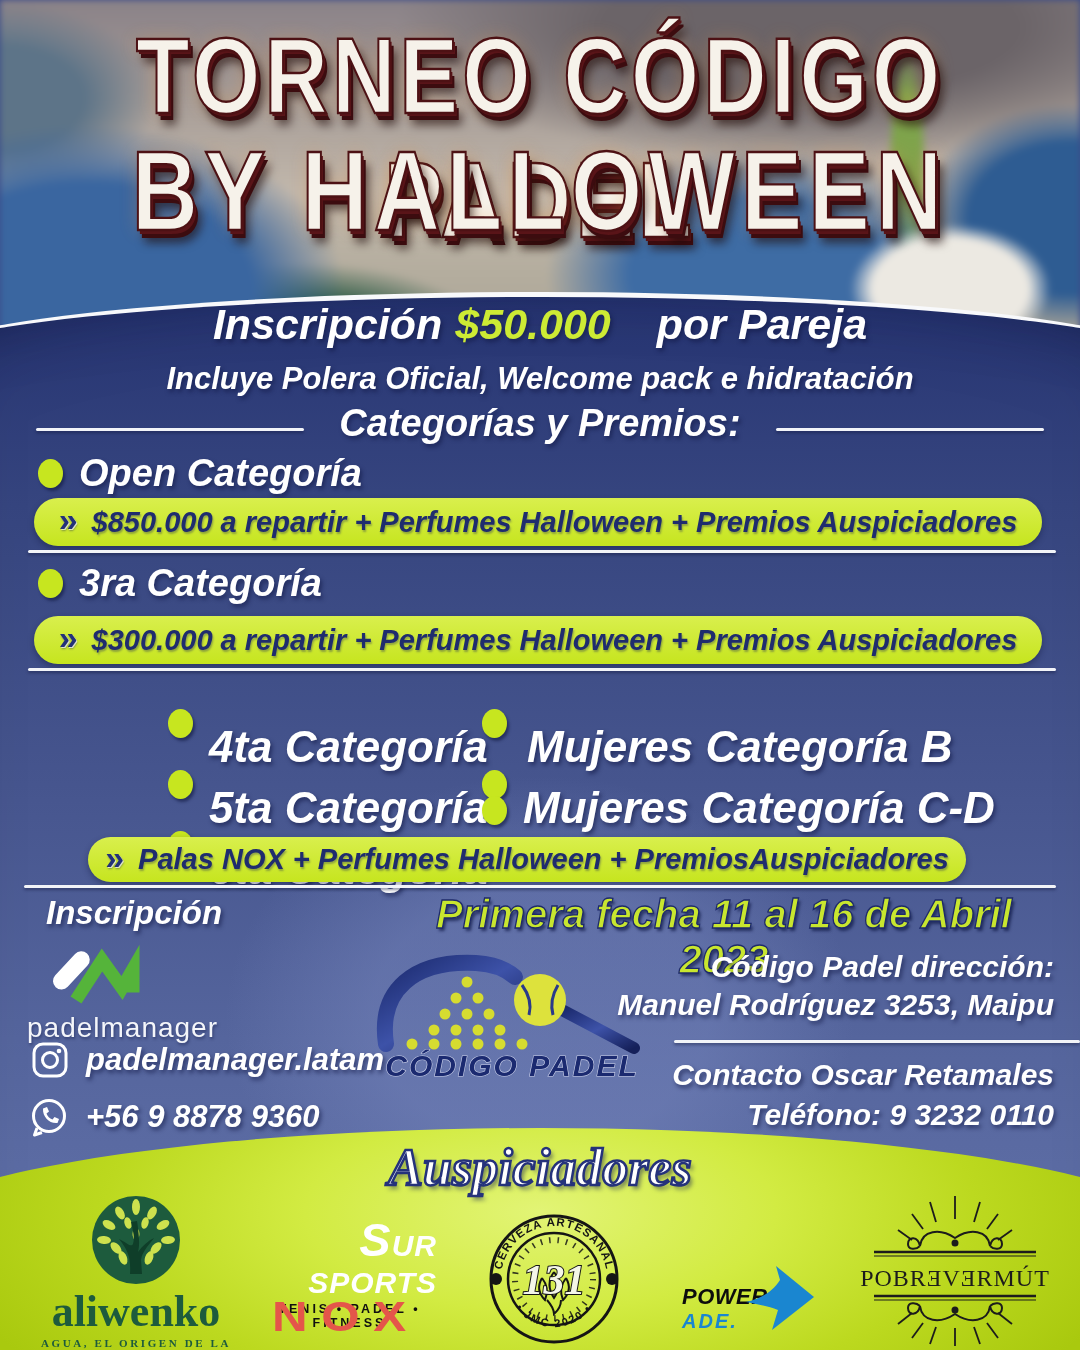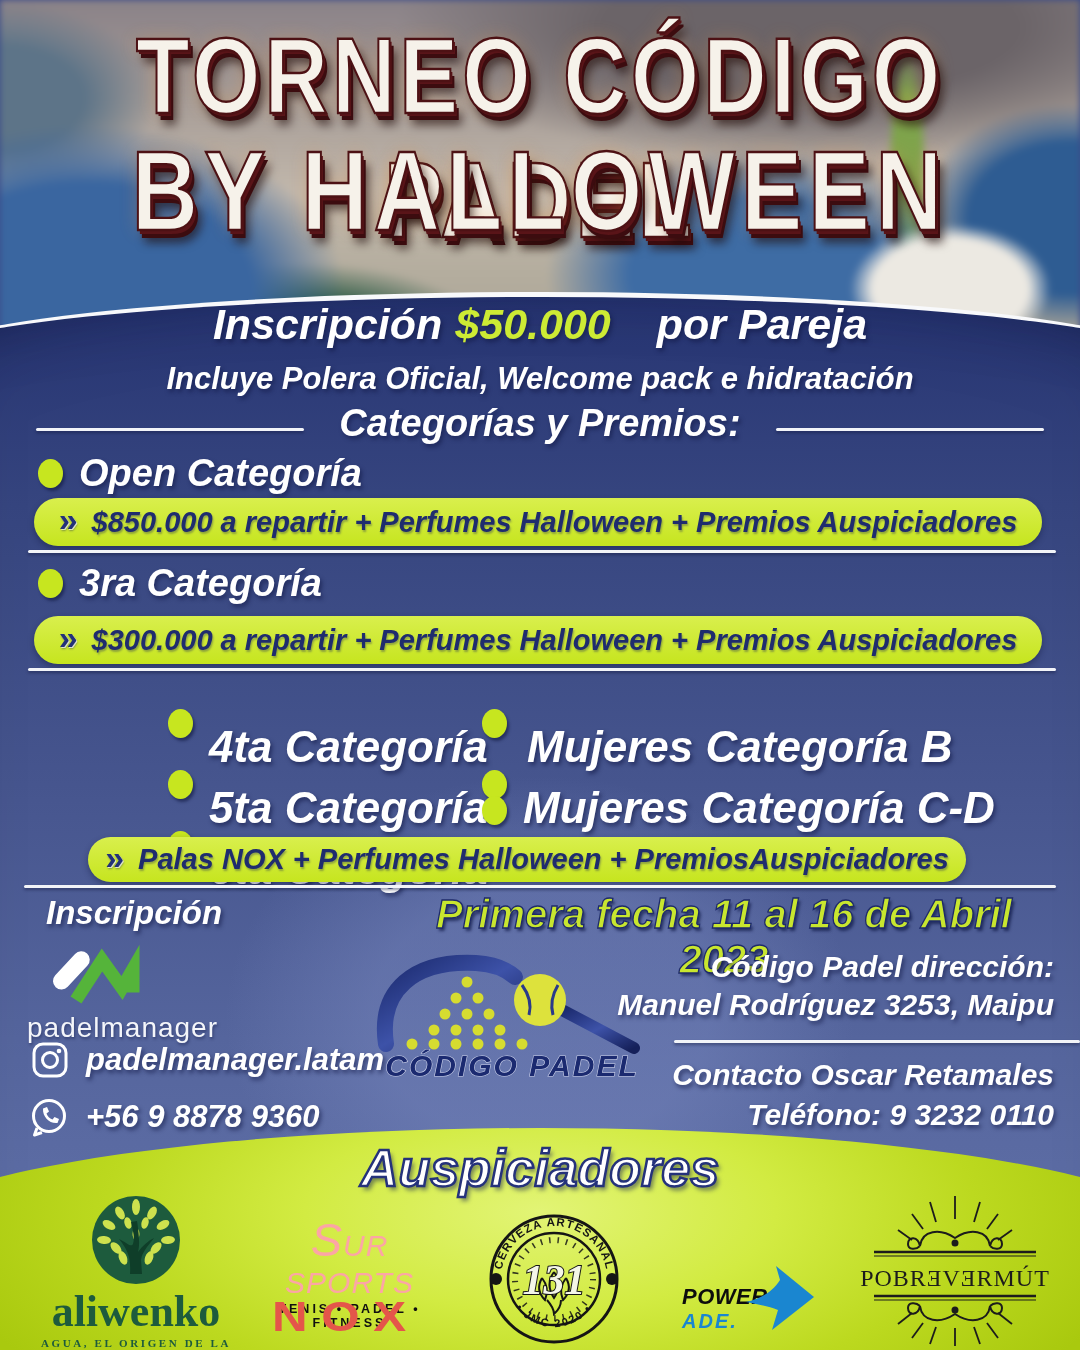--- a/index.html
+++ b/index.html
@@ -63,21 +63,21 @@
   .social{position:absolute;display:flex;align-items:center;gap:16px;}
   .social .stext{font-size:31px;}
   
   .ausp{font-size:52px;font-style:italic;font-weight:900;color:#ffffff;
     -webkit-text-stroke:2.5px #25327b;text-shadow:3px 4px 4px rgba(20,30,80,.5);}
   .sponsor{position:absolute;z-index:6;}
   .ali{width:200px;text-align:center;}
   .ali-name{font-family:"Liberation Serif",serif;font-weight:700;font-size:44px;color:#1d5b3d;line-height:1;}
   .ali-tag{font-family:"Liberation Serif",serif;font-weight:700;font-size:11px;letter-spacing:2.6px;color:#1d5b3d;margin-top:3px;}
   .sur{width:175px;text-align:center;}
-  .sur-name{display:block;font-style:italic;font-weight:400;font-size:30px;color:#fca5a5;letter-spacing:1px;line-height:1.1;}
+  .sur-name{display:block;font-style:italic;font-weight:700;font-size:30px;color:#ffffff;letter-spacing:1px;line-height:1.1;text-align:right;}
   .sur-name::first-letter{font-size:47px;}
   .sur-tag{font-size:12.5px;letter-spacing:3px;font-weight:700;color:#101010;margin-top:3px;}
   .nox{font-weight:900;font-size:47px;letter-spacing:13px;color:#e4564a;transform:scale(1.05,.92);transform-origin:left;}
   .hw{width:210px;text-align:center;font-size:30px;font-weight:400;letter-spacing:6px;color:#101010;position:absolute;}
   .hw-dot{position:absolute;width:7px;height:7px;border-radius:50%;background:#101010;left:47%;top:-8px;}
   .pw{position:absolute;}
   .pw-power{font-weight:900;font-size:22px;color:#0d0d0d;letter-spacing:.5px;font-style:italic;}
   .pw-ade{font-weight:900;font-size:20px;color:#1a86d0;letter-spacing:2px;font-style:italic;}
   svg text{font-family:"Liberation Sans",sans-serif;}
   .serif-text{font-family:"Liberation Serif",serif;}
@@ -215,21 +215,21 @@
     <text x="140" y="130" text-anchor="middle" font-size="30" font-weight="900" font-style="italic" letter-spacing="2" fill="#1b2a70" stroke="#c9cfe8" stroke-width="1.2" paint-order="stroke">CÓDIGO PADEL</text>
   </svg>
 
   <div class="r-line w" style="top:950px;font-size:30px;">Código Padel dirección:</div>
   <div class="r-line w" style="top:988px;font-size:30px;">Manuel Rodríguez 3253, Maipu</div>
   <div class="wline" style="top:1040px;left:674px;width:406px;"></div>
   <div class="r-line w" style="top:1058px;font-size:30px;">Contacto Oscar Retamales</div>
   <div class="r-line w" style="top:1098px;font-size:30px;">Teléfono: 9 3232 0110</div>
 
   <div class="green-panel"></div>
-  <div class="abs ctr ausp" style="top:1138px;z-index:6;">Auspiciadores</div>
+  <div class="abs ctr ausp" style="top:1138px;z-index:6;font-family:Liberation Serif, serif;">Auspiciadores</div>
 
   <div class="sponsor ali" style="top:1194px;left:36px;">
     <svg width="92" height="92" viewBox="0 0 92 92">
       <circle cx="46" cy="46" r="44" fill="#1d5b3d"></circle>
       <g fill="#cde14e">
         <ellipse cx="46" cy="13" rx="4" ry="8"></ellipse>
         <ellipse cx="30" cy="19" rx="4" ry="7" transform="rotate(-30 30 19)"></ellipse>
         <ellipse cx="62" cy="19" rx="4" ry="7" transform="rotate(30 62 19)"></ellipse>
         <ellipse cx="19" cy="31" rx="4" ry="7" transform="rotate(-60 19 31)"></ellipse>
         <ellipse cx="73" cy="31" rx="4" ry="7" transform="rotate(60 73 31)"></ellipse>

